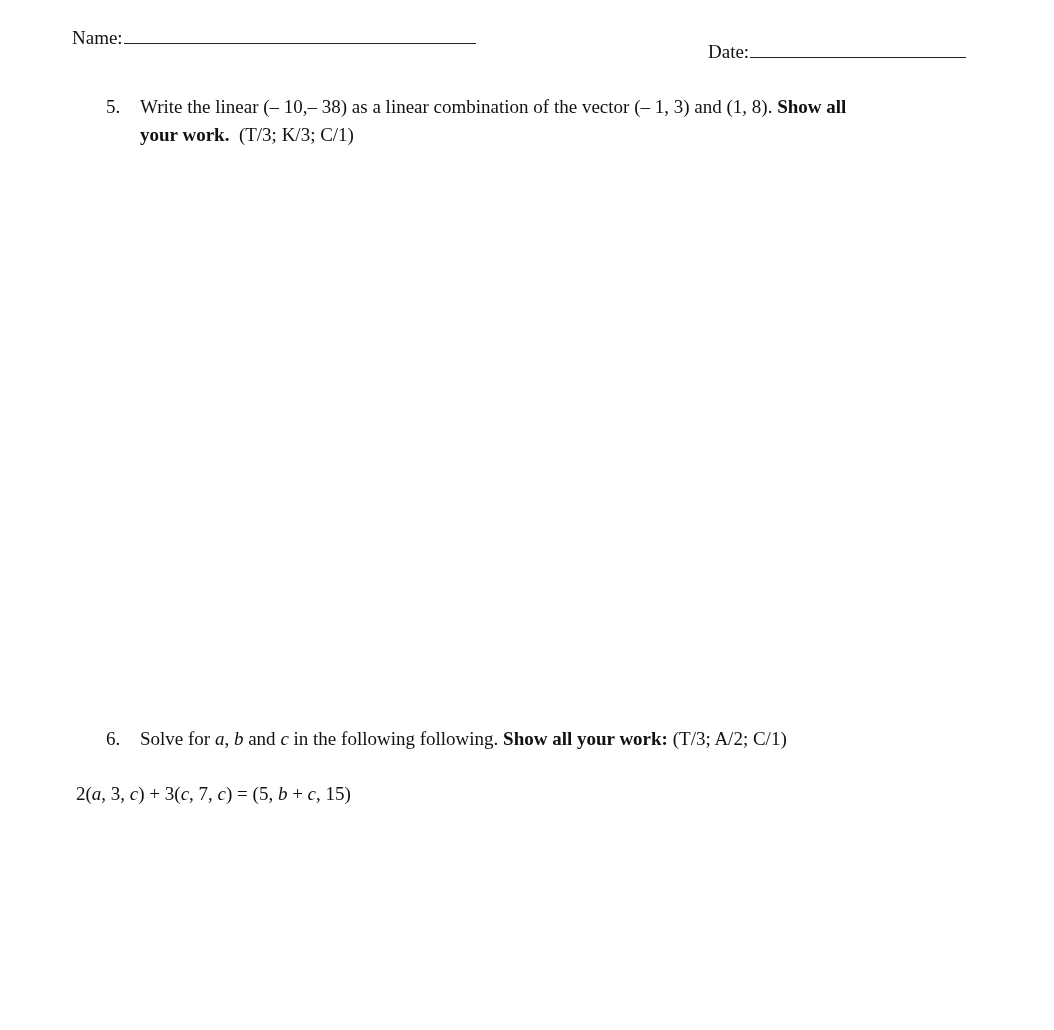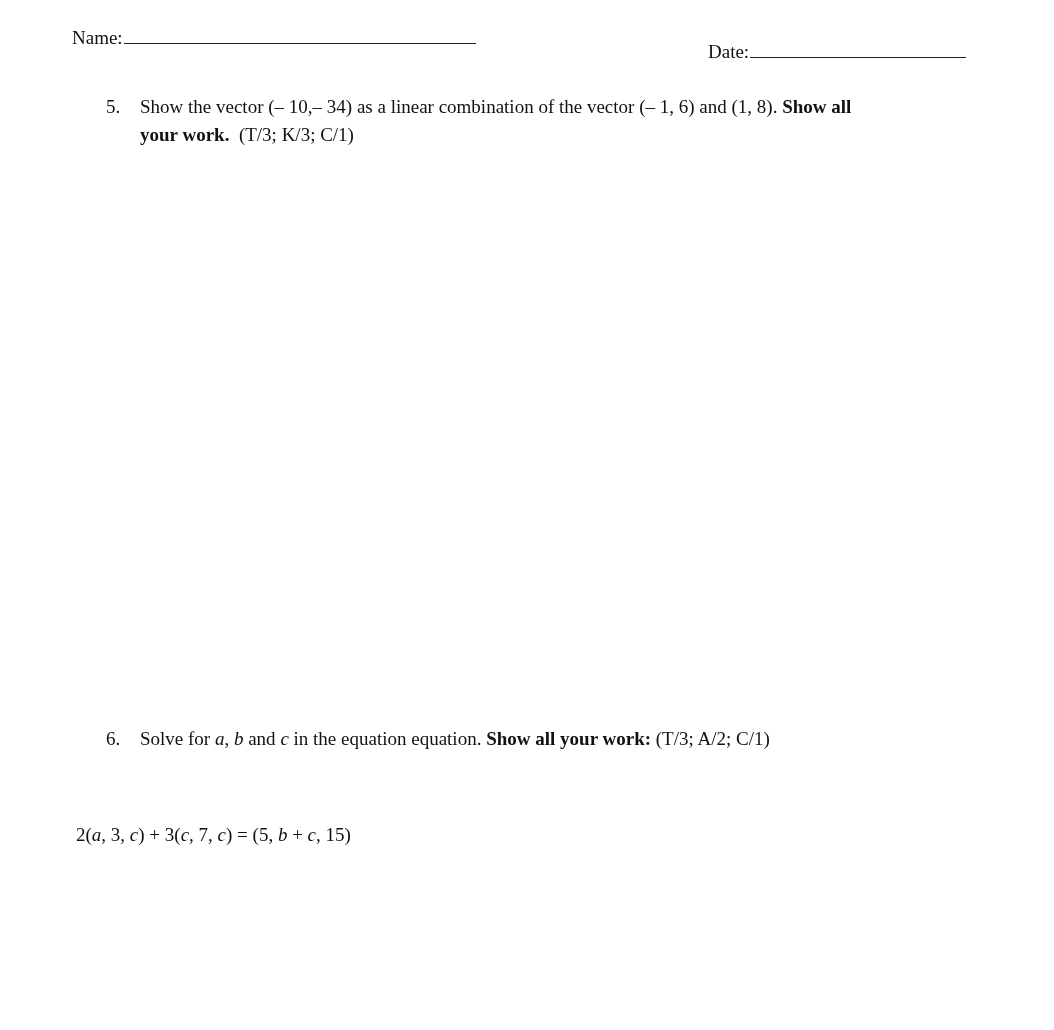--- a/index.html
+++ b/index.html
@@ -22,29 +22,29 @@
 <body>
 
 <div class="abs" style="left:72px; top:27px;font-family:Liberation Serif, serif;">
   <span>Name:</span><span class="blank" style="width:352px;"></span>
 </div>
 <div class="abs" style="left:708px; top:27px;margin-top:14px;">
   <span>Date:</span><span class="blank" style="width:216px;"></span>
 </div>
 
 <div class="abs" style="left:106px; top:96px;">
-  <span class="num">5.</span><span>Show the vector </span><span>(– 10,– 34)</span><span> as a linear combination of the vector </span><span>(– 1,  6)</span><span> and </span><span>(1,  8)</span><span>. </span><span class="bold">Show all</span>
+  <span class="num">5.</span><span>Write the linear </span><span>(– 10,– 38)</span><span> as a linear combination of the vector </span><span>(– 1,  3)</span><span> and </span><span>(1,  8)</span><span>. </span><span class="bold">Show all</span>
 </div>
 <div class="abs" style="left:140px; top:124px;">
   <span class="bold">your work.</span>&nbsp;&nbsp;<span>(T/3; K/3; C/1)</span>
 </div>
 
 <div class="abs" style="left:72px; top:160px; width:900px; height:540px;"></div>
 
 <div class="abs" style="left:106px; top:728px;">
-  <span class="num">6.</span><span>Solve for </span><span class="it">a</span><span>, </span><span class="it">b</span><span> and </span><span class="it">c</span><span> in the equation equation. </span><span class="bold">Show all your work:</span><span> (T/3; A/2; C/1)</span>
+  <span class="num">6.</span><span>Solve for </span><span class="it">a</span><span>, </span><span class="it">b</span><span> and </span><span class="it">c</span><span> in the following following. </span><span class="bold">Show all your work:</span><span> (T/3; A/2; C/1)</span>
 </div>
 
-<div class="abs" style="left:76px; top:824px;">
+<div class="abs" style="left:76px; top:783px;">
   <span>2(</span><span class="it">a</span><span>,  3,  </span><span class="it">c</span><span>) + 3(</span><span class="it">c</span><span>,  7,  </span><span class="it">c</span><span>) = (5,  </span><span class="it">b</span><span> + </span><span class="it">c</span><span>,  15)</span>
 </div>
 
 <div class="abs" style="left:72px; top:820px; width:900px; height:200px;"></div>
 
 </body></html>

